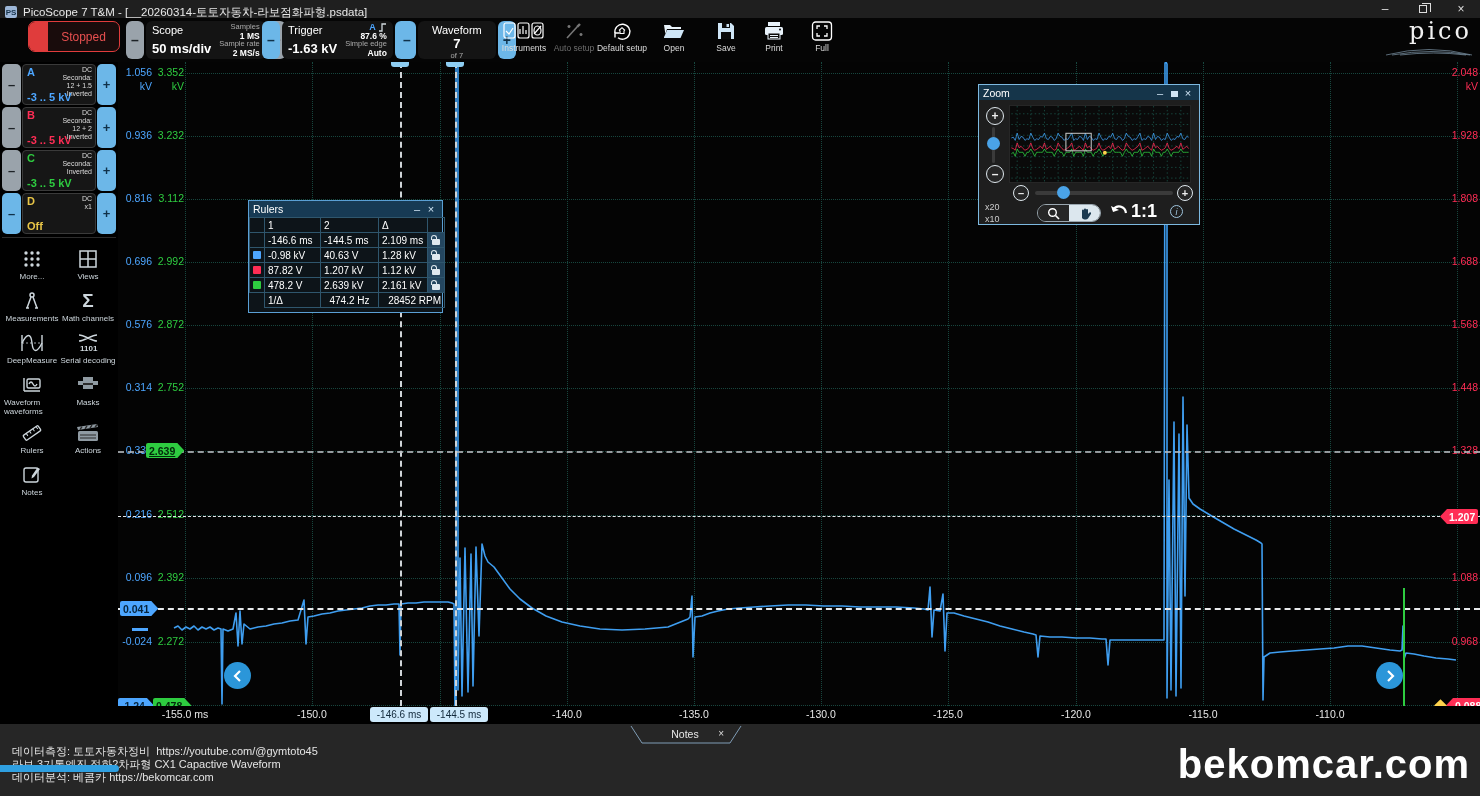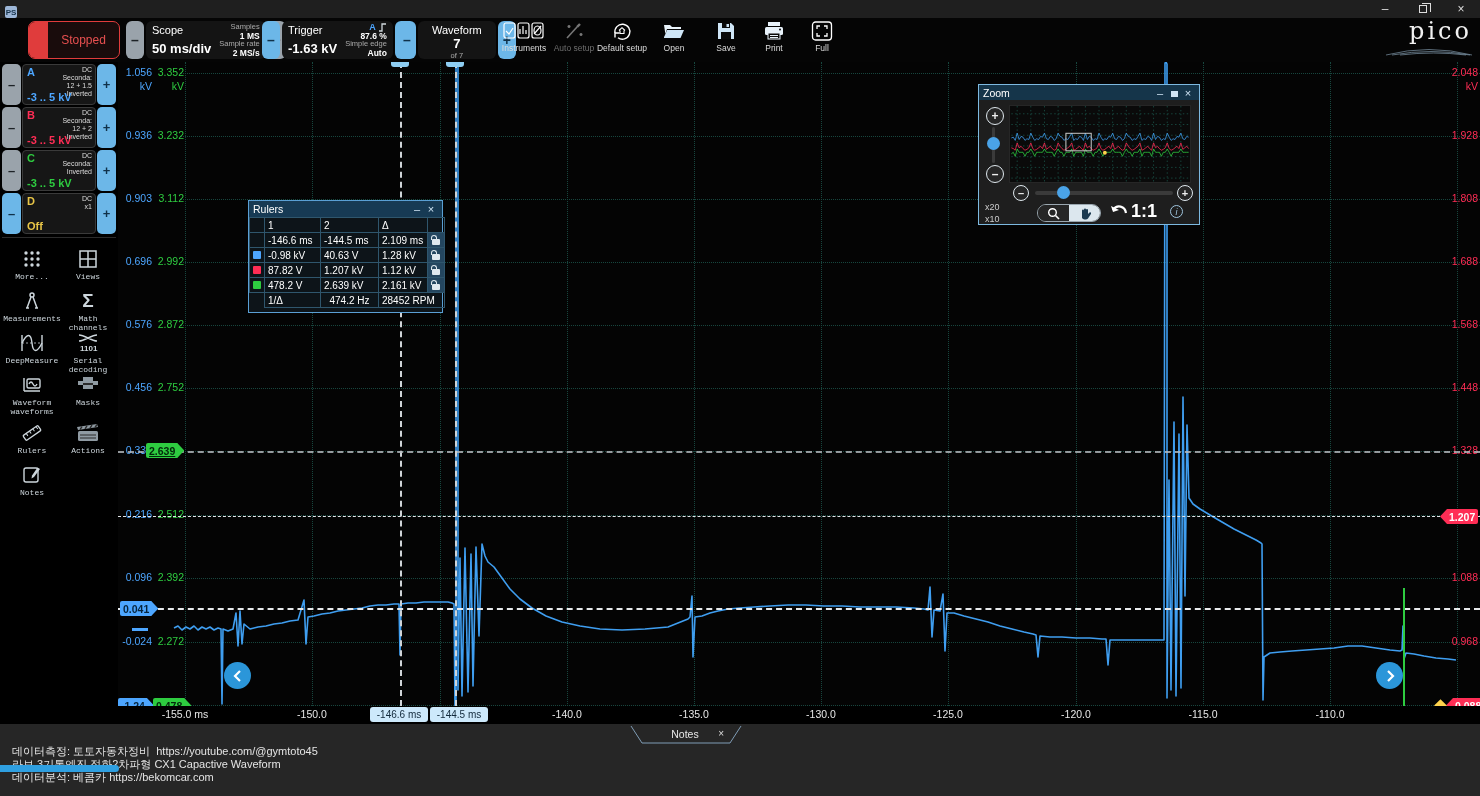--- a/index.html
+++ b/index.html
@@ -9,21 +9,21 @@
   
   .titlebar{position:absolute;left:0;top:0;width:1480px;height:24px;background:#1f1f1f;display:flex;align-items:center;font-size:11.5px;color:#e8e8e8;}
   .app-icon{width:12px;height:12px;margin:0 6px 0 5px;background:#9db7d8;border-radius:2px;color:#16324a;font-size:8px;font-weight:bold;display:flex;align-items:center;justify-content:center;}
   .win-controls{position:absolute;right:0;top:0;height:18px;display:flex;}
   .win-btn{width:38px;height:18px;display:flex;align-items:center;justify-content:center;color:#ddd;font-size:12px;}
   .restore-glyph{width:8px;height:8px;border:1px solid #ddd;position:relative;}
   .restore-glyph:before{content:"";position:absolute;left:2px;top:-3px;width:8px;height:8px;border:1px solid #ddd;border-bottom:none;border-left:none;}
 
   
   .toolbar{position:absolute;left:0;top:18px;width:1480px;height:44px;background:#050505;}
-  .stop-btn{position:absolute;left:28px;top:3px;width:92px;height:38px;border:1.5px solid #e03c3c;border-radius:7px;background:#190c0c;overflow:hidden;}
+  .stop-btn{position:absolute;left:28px;top:3px;width:92px;height:31px;border:1.5px solid #e03c3c;border-radius:7px;background:#190c0c;overflow:hidden;}
   .stop-btn .stop-left{position:absolute;left:0;top:0;width:19px;height:100%;background:#e03c3c;}
   .stop-btn .stop-lbl{position:absolute;left:19px;right:0;top:0;bottom:0;display:flex;align-items:center;justify-content:center;color:#e85050;font-size:12px;}
   .tgroup{position:absolute;top:3px;height:38px;display:flex;gap:2px;}
   .pmbtn{width:18px;height:38px;border-radius:6px;display:flex;align-items:center;justify-content:center;font-size:14px;font-weight:bold;}
   .pm-gray{background:#9aa3ab;color:#1d2226;}
   .pm-blue{background:#6cb7e8;color:#103149;}
   .gpanel{background:#141414;border-radius:6px;padding:3px 6px;display:flex;gap:8px;}
   .gp-left{display:flex;flex-direction:column;justify-content:space-between;}
   .gp-title{font-size:11px;color:#fff;}
   .gp-value{font-size:13px;font-weight:bold;color:#fff;white-space:nowrap;}
@@ -44,21 +44,21 @@
   .chrow{position:absolute;left:2px;width:114px;height:41px;display:flex;gap:1px;}
   .ch-pm{width:19px;height:41px;border-radius:5px;display:flex;align-items:center;justify-content:center;font-weight:bold;font-size:13px;}
   .ch-card{flex:1;background:#161616;border:1px solid #3a3a3a;border-radius:4px;position:relative;overflow:hidden;}
   .ch-letter{position:absolute;left:4px;top:1px;font-size:11px;font-weight:bold;}
   .ch-range{position:absolute;left:4px;bottom:1px;font-size:11px;font-weight:bold;white-space:nowrap;}
   .ch-info{position:absolute;right:3px;top:1px;text-align:right;font-size:7px;color:#ddd;line-height:8px;}
   .c-blue{color:#4da6ff;} .c-red{color:#ff2d55;} .c-green{color:#2ecc40;} .c-yellow{color:#e8c547;}
   .tools-sep{position:absolute;left:2px;top:175px;width:114px;height:1px;background:#2c2c2c;}
   .tool-item{position:absolute;width:56px;display:flex;flex-direction:column;align-items:center;}
   .tool-item .ticon{height:22px;display:flex;align-items:center;justify-content:center;color:#cdd6dc;}
-  .tool-item .tname{font-size:8px;color:#cdd6dc;text-align:center;line-height:9px;margin-top:2px;font-family:Liberation Mono, monospace;}
+  .tool-item .tname{font-size:8px;color:#cdd6dc;text-align:left;line-height:9px;margin-top:2px;}
 
   
   .chart{position:absolute;left:118px;top:62px;width:1362px;height:662px;background:#040404;}
   .plot{position:absolute;left:0;top:0;width:1362px;height:644px;overflow:hidden;}
   .grid-h{position:absolute;left:62px;width:1300px;height:0;border-top:1px dotted #17463e;z-index:1;}
   .grid-v{position:absolute;top:0;width:0;height:644px;border-left:1px dotted #17463e;z-index:1;}
   .tick{position:absolute;width:34px;font-size:10.5px;text-align:right;z-index:2;}
   .t-blue{color:#4da6ff;} .t-green{color:#2ecc40;} .t-red{color:#ff2d55;}
   .ruler-v{position:absolute;top:0;width:0;height:644px;border-left:2px dashed #cfd4d8;z-index:4;}
   .ruler-handle{position:absolute;top:0;width:18px;height:5px;background:#8ecdf2;border-radius:0 0 3px 3px;z-index:5;}
@@ -120,20 +120,21 @@
   .watermark{position:absolute;right:10px;top:18px;font-size:40px;font-weight:bold;color:#fff;letter-spacing:1px;}
   .bluestrip{position:absolute;left:0;top:765px;width:119px;height:7px;background:#2f9fe0;border-radius:0 4px 4px 0;}
 </style>
 </head>
 <body>
 
 <div class="app">
 
   <div class="titlebar">
     <span class="app-icon">PS</span>
+    <span>PicoScope 7 T&amp;M - [__20260314-토토자동차-라보점화파형.psdata]</span>
     <div class="win-controls">
       <span class="win-btn">–</span>
       <span class="win-btn">
           <span class="restore-glyph"></span>
         </span>
       <span class="win-btn">×</span>
     </div>
   </div>
 
   <div class="toolbar">
@@ -513,24 +514,24 @@
             <path d="M9 2 L4 7 L9 12" stroke="#fff" fill="none" stroke-width="2.2"></path>
           </svg>
       </div>
       <div class="navbtn" style="left:1258px;top:600px">
         <svg width="14" height="14" viewBox="0 0 14 14">
             <path d="M5 2 L10 7 L5 12" stroke="#fff" fill="none" stroke-width="2.2"></path>
           </svg>
       </div>
     <div class="tick t-blue" style="left:0px;top:4px">1.056</div>
         <div class="tick t-blue" style="left:0px;top:67px">0.936</div>
-        <div class="tick t-blue" style="left:0px;top:130px">0.903</div>
+        <div class="tick t-blue" style="left:0px;top:130px">0.816</div>
         <div class="tick t-blue" style="left:0px;top:193px">0.696</div>
         <div class="tick t-blue" style="left:0px;top:256px">0.576</div>
-        <div class="tick t-blue" style="left:0px;top:319px">0.456</div>
+        <div class="tick t-blue" style="left:0px;top:319px">0.314</div>
         <div class="tick t-blue" style="left:0px;top:382px">0.336</div>
         <div class="tick t-blue" style="left:0px;top:446px">0.216</div>
         <div class="tick t-blue" style="left:0px;top:509px">0.096</div>
         <div class="tick t-blue" style="left:0px;top:573px">-0.024</div>
         <div class="tick t-green" style="left:32px;top:4px">3.352</div>
         <div class="tick t-green" style="left:32px;top:67px">3.232</div>
         <div class="tick t-green" style="left:32px;top:130px">3.112</div>
         <div class="tick t-green" style="left:32px;top:193px">2.992</div>
         <div class="tick t-green" style="left:32px;top:256px">2.872</div>
         <div class="tick t-green" style="left:32px;top:319px">2.752</div>
@@ -619,21 +620,21 @@
               </td>
           <td>478.2 V</td>
           <td>2.639 kV</td>
           <td>2.161 kV</td>
           <td class="lockcell"><span class="lock"></span></td>
         </tr>
         <tr>
           <td style="border:none"></td>
           <td style="width:30px">1/Δ</td>
           <td style="text-align:center">474.2 Hz</td>
-          <td colspan="2" style="text-align:left">28452 RPM</td>
+          <td colspan="2" style="text-align:right">28452 RPM</td>
         </tr>
       </tbody>
         </table>
     </div>
 
     <div class="zwin">
       <div class="zwin-title">
         <span>Zoom</span>
         <span style="flex:1"></span>
         <span class="wicon">–</span>
@@ -703,16 +704,17 @@
     <div class="notes-tab">
       <svg width="112" height="18" viewBox="0 0 112 18">
           <path d="M1 0 L12 17 H100 L111 0" stroke="#7f9cb5" fill="#262626" stroke-width="1"></path>
         </svg>
       <span class="ntxt" style="left:12px">Notes</span>
       <span class="nclose">×</span>
     </div>
     <div class="nline" style="top:20px">데이터측정: 토토자동차정비  https://youtube.com/@gymtoto45</div>
     <div class="nline" style="top:33px">라보 3기통엔진 점화2차파형 CX1 Capactive Waveform</div>
     <div class="nline" style="top:46px">데이터분석: 베콤카 https://bekomcar.com</div>
+    <div class="watermark">bekomcar.com</div>
   </div>
   <div class="bluestrip"></div>
 
 </div>
 
 </body></html>

